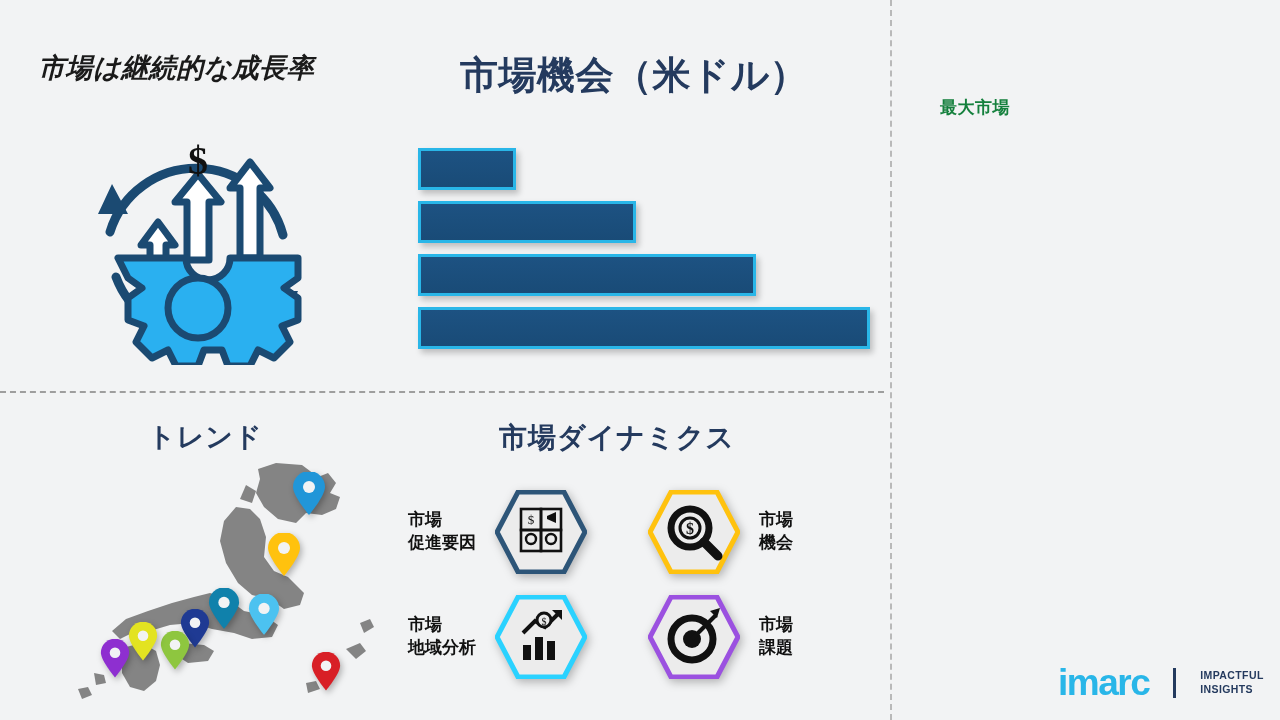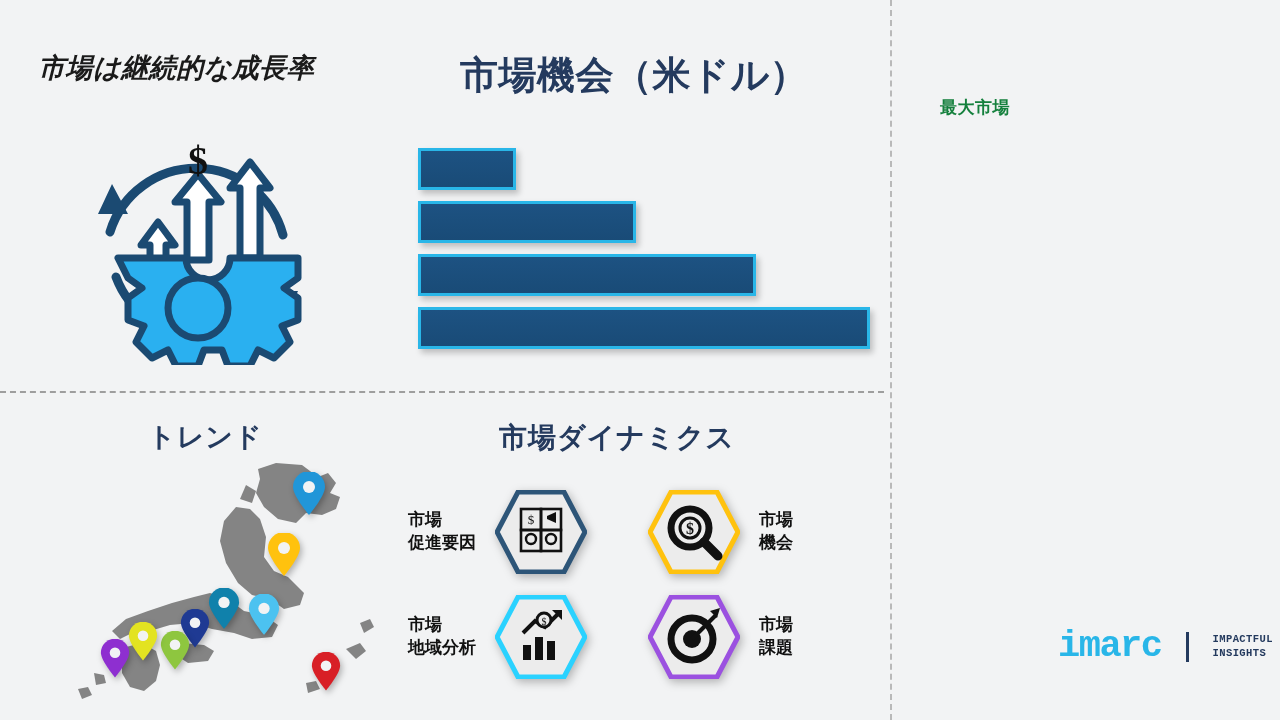--- a/index.html
+++ b/index.html
@@ -88,21 +88,21 @@
   }
   .hexbox{width:92px;height:84px;position:relative;flex:0 0 auto;
     filter:drop-shadow(2px 3px 5px rgba(0,0,0,.28));}
   .hexbox svg{position:absolute;left:0;top:0;}
   #dyn-drivers{left:408px;top:490px;}
   #dyn-opps{left:648px;top:490px;}
   #dyn-trends{left:408px;top:595px;}
   #dyn-chal{left:648px;top:595px;}
 
   
-  .logo{position:absolute;left:1058px;top:628px;display:flex;align-items:center;gap:24px;font-family:Liberation Mono, monospace;}
+  .logo{position:absolute;left:1058px;top:664px;display:flex;align-items:center;gap:24px;}
   .logo-word{font-size:37px;font-weight:bold;color:#29b6e8;letter-spacing:-1.5px;line-height:1;}
   .logo-bar{width:3px;height:30px;background:#243a5e;}
   .logo-tag{font-size:10.5px;font-weight:bold;color:#243a5e;line-height:1.25;letter-spacing:.4px;}
 </style>
 </head>
 <body>
 
 <div id="canvas">
 
   <div class="v-divider"></div>

